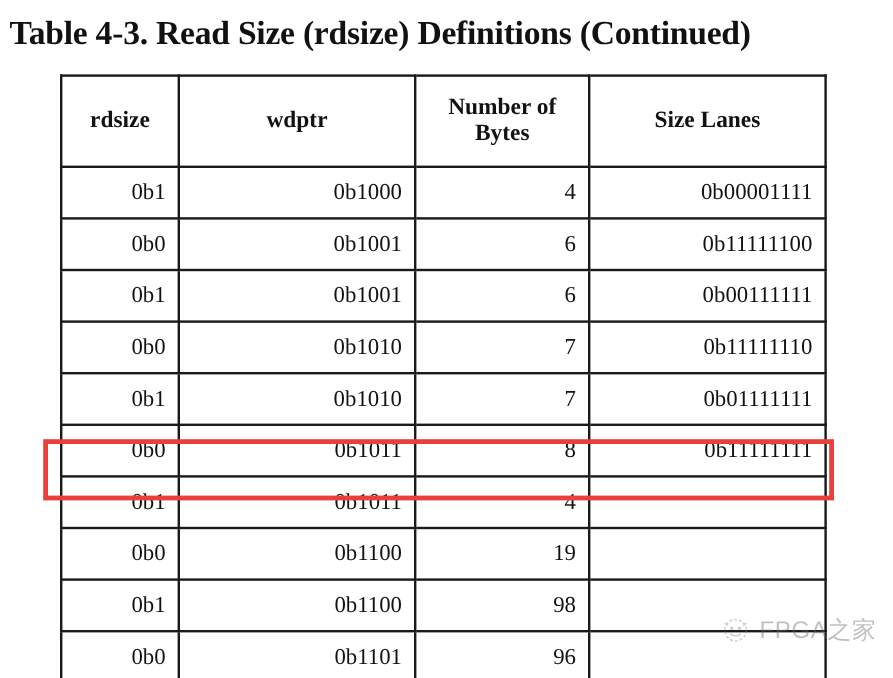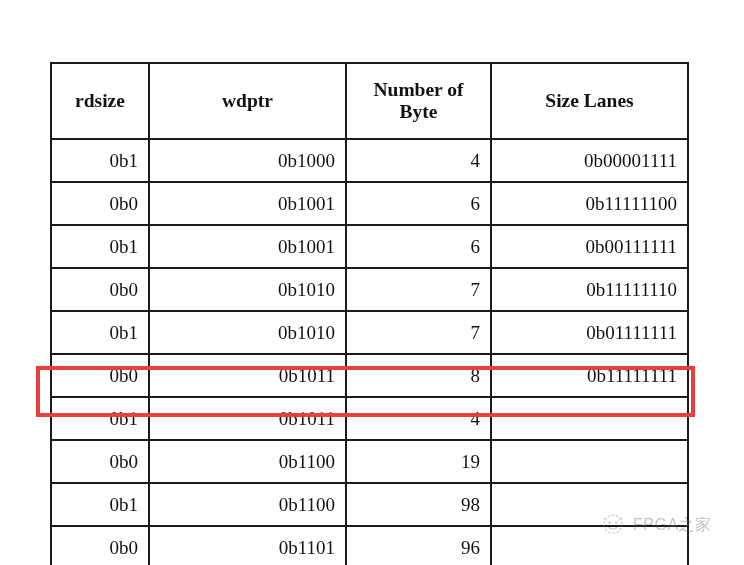--- a/index.html
+++ b/index.html
@@ -107,45 +107,46 @@
     opacity: 0.42;
     pointer-events: none;
   }
   .watermark .wm-logo {
     width: 26px;
     height: 26px;
     display: block;
   }
   .watermark .wm-text {
     font-family: "Liberation Sans", sans-serif;
-    font-size: 16px;
+    font-size: 20px;
     letter-spacing: 0.5px;
     color: #6b6b6b;
     white-space: nowrap;
   }
 </style>
 </head>
 <body>
 
 <div id="page">
 
+  <div class="table-caption">Table 4-3. Read Size (rdsize) Definitions (Continued)</div>
 
   <div class="table-wrap">
     <table class="rdsize-table">
       <colgroup>
         <col class="c-wdptr">
         <col class="c-rdsize">
         <col class="c-numbytes">
         <col class="c-lanes">
       </colgroup>
       <thead>
         <tr>
           <th>rdsize</th>
           <th>wdptr</th>
-          <th>Number of Byte</th>
+          <th>Number of Bytes</th>
           <th>Size Lanes</th>
         </tr>
       </thead>
       <tbody>
         <tr>
           <td>0b1</td>
           <td>0b1000</td>
           <td>4</td>
           <td>0b00001111</td>
         </tr>

